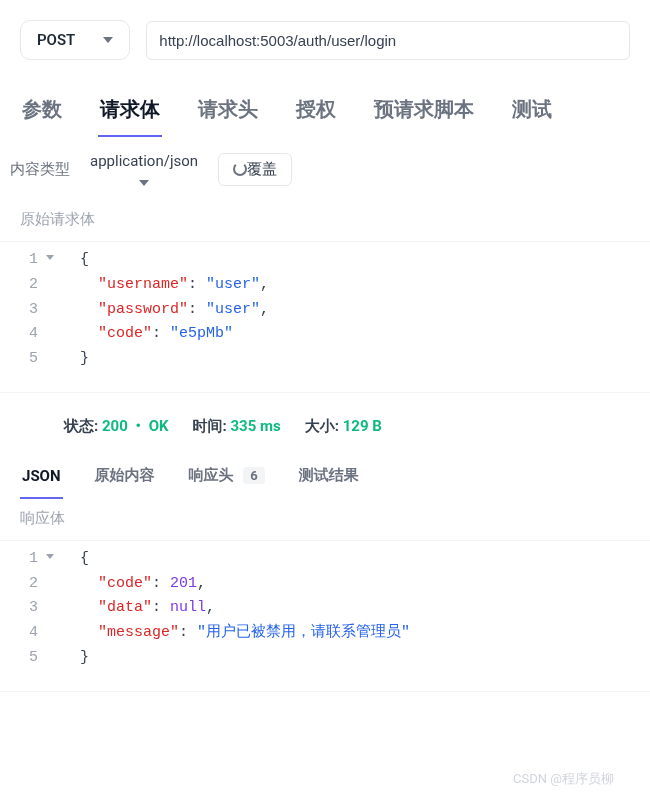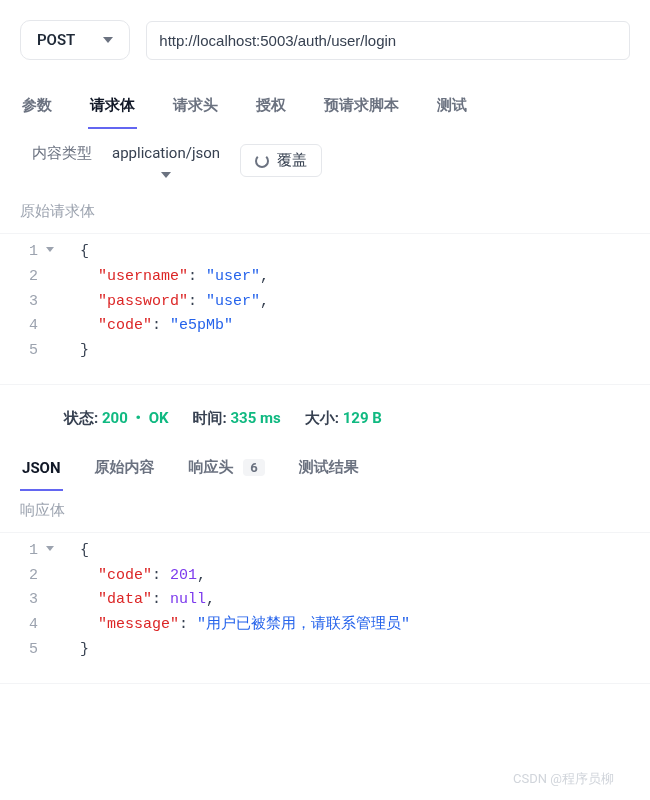--- a/index.html
+++ b/index.html
@@ -46,51 +46,50 @@
       background: #fff;
     }
     .tabs {
       display: flex;
       gap: 34px;
       padding: 18px 20px 0;
       border-bottom: 1px solid transparent;
     }
     .tab {
       padding: 6px 2px 12px;
-      font-size: 15px;
+      font-size: 20px;
       font-weight: 700;
       color: #6b7280;
       cursor: pointer;
       border-bottom: 2px solid transparent;
     }
     .tab.active {
       color: #111827;
       border-bottom-color: #6366f1;
     }
     .content-type-row {
       display: flex;
-      align-items: flex-start;
+      align-items: center;
       gap: 20px;
-      padding: 14px 32px;
+      padding: 14px 10px;
       font-size: 15px;
       color: #6b7280;
     }
     .ct-label { color: #6b7280; }
     .ct-select {
       display: flex;
       align-items: center;
       gap: 10px;
       color: #374151;
       cursor: pointer;
       flex-direction: column;
     }
     .override-btn {
       display: flex;
       align-items: center;
-      gap: 8px;
       padding: 6px 14px;
       border: 1px solid #e5e7eb;
       border-radius: 6px;
       background: #fff;
       cursor: pointer;
       color: #374151;
       font-size: 15px;
     }
     .refresh-icon {
       display: inline-block;

